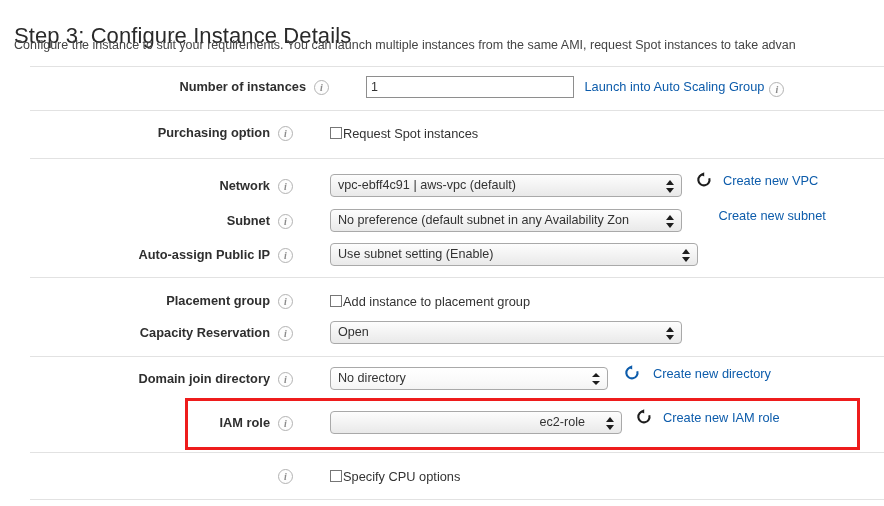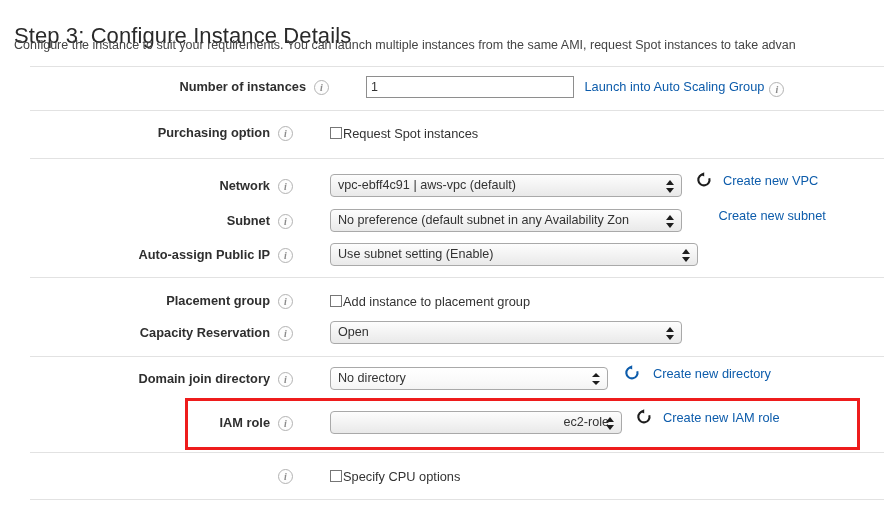--- a/index.html
+++ b/index.html
@@ -118,21 +118,21 @@
     position: relative;
     height: 23px;
     margin-top: 3px;
     border: 1px solid #a9a9a9;
     border-radius: 4px;
     background: linear-gradient(to bottom, #fdfdfd 0%, #f2f2f2 55%, #e9e9e9 100%);
     font-size: 12.6px;
     color: #333333;
     line-height: 21px;
     padding-left: 7px;
-    padding-right: 12px;
+    padding-right: 36px;
     overflow: hidden;
     white-space: nowrap;
     cursor: default;
   }
   .select-box.flat {
     background: linear-gradient(to bottom, #ffffff 0%, #fafafa 60%, #f4f4f4 100%);
   }
 
   
   .spinner {

